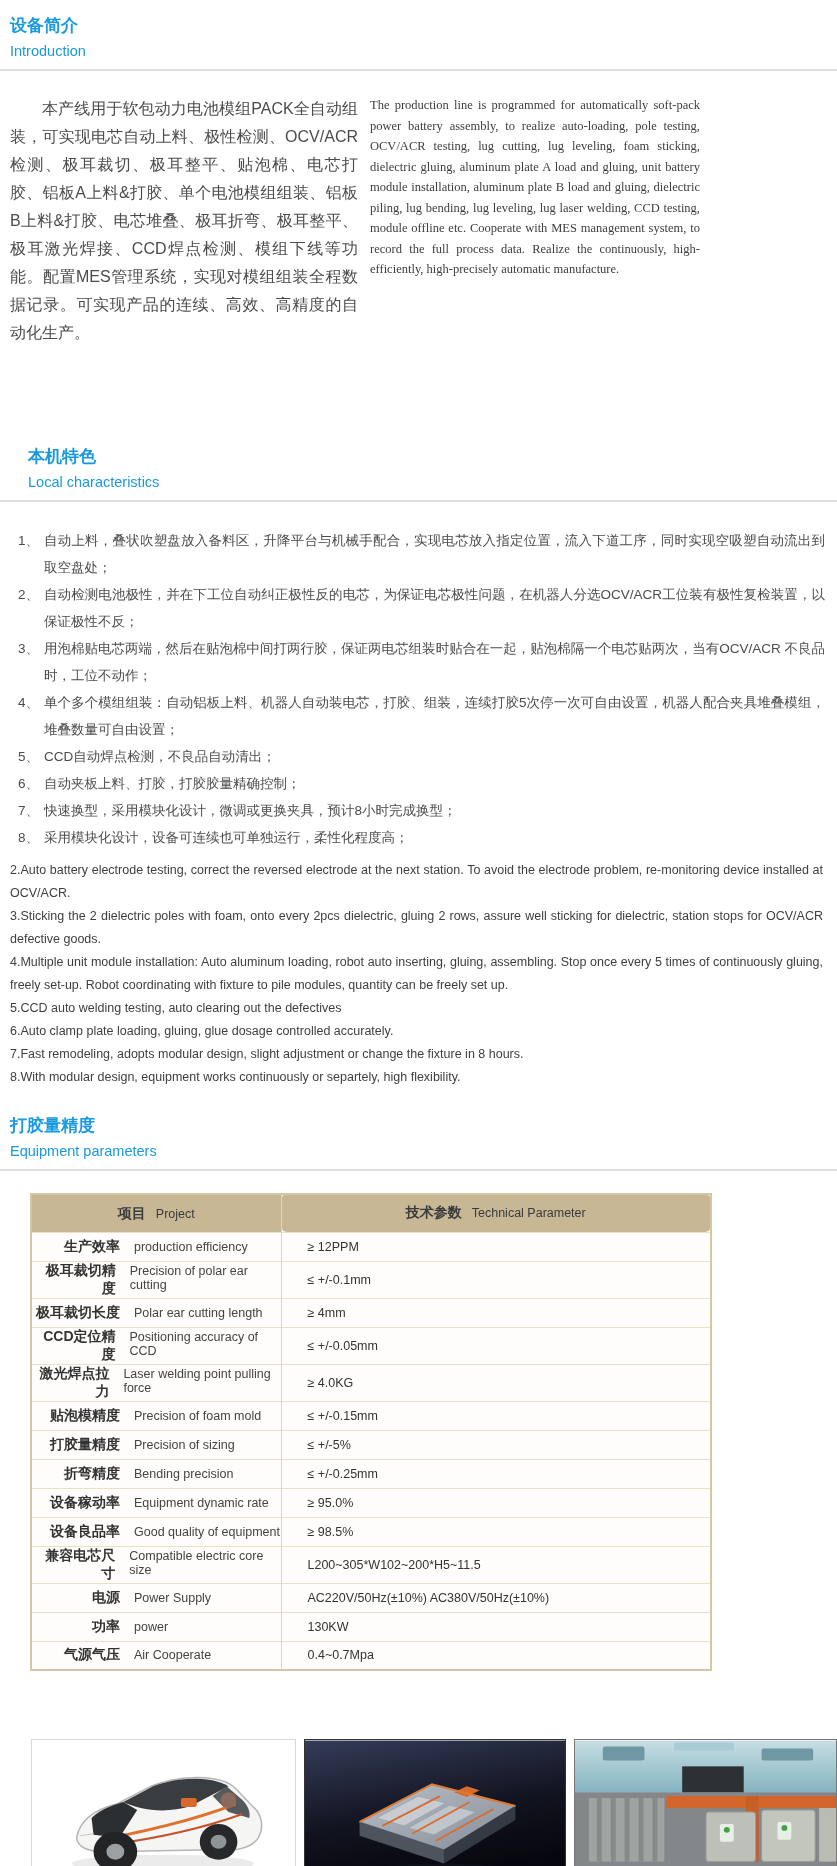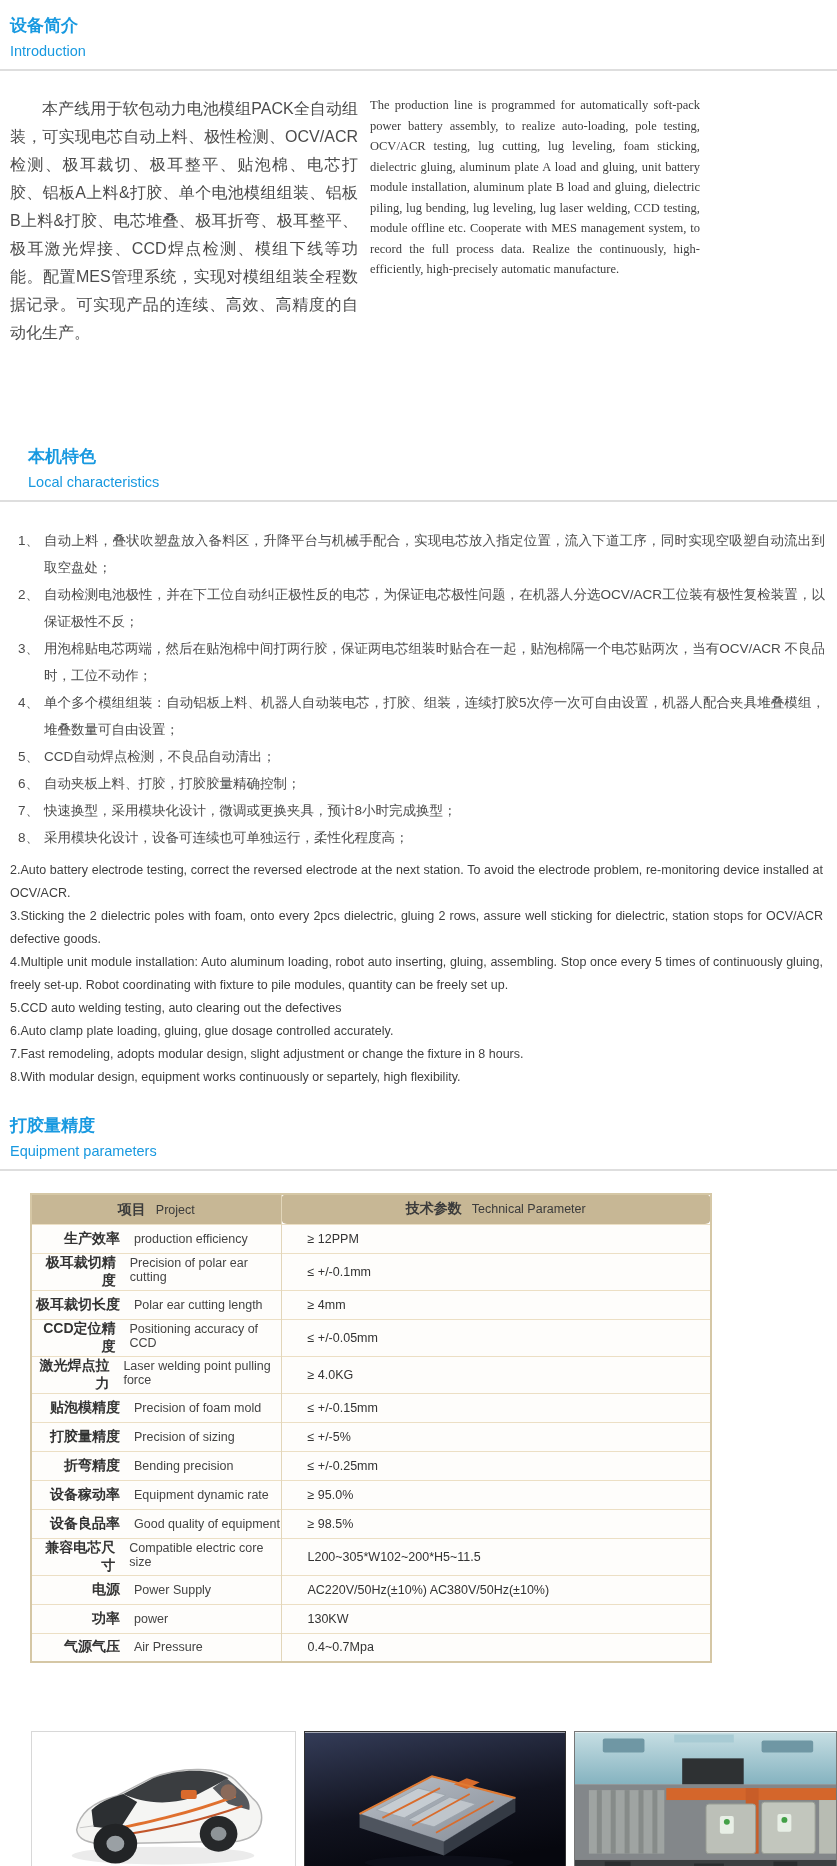--- a/index.html
+++ b/index.html
@@ -35,21 +35,21 @@
   .feature-item-en { font-size:12.5px; line-height:23px; color:#3e3e3e; text-align:justify; }
 
   
   .params-head { margin-top:26px; }
   .params-table {
     margin:22px 0 0 30px; width:680px;
     border-collapse:collapse; border:2px solid #d5c7a5;
     table-layout:fixed;
   }
   .params-table thead th {
-    background:#c7b795; height:30px; font-weight:400;
+    background:#c7b795; height:38px; font-weight:400;
     text-align:center; vertical-align:middle; color:#3b3b3b;
   }
   .params-table th .h-zh { font-size:14px; font-weight:700; }
   .params-table th .h-en { font-size:12.5px; margin-left:10px; }
   .params-table td { height:29px; vertical-align:middle; border-top:1px solid #ecdfc4; background:#fefdfb; }
   .col-name { width:250px; border-right:1px solid #e2d6ba; }
   .col-name .cell { display:flex; align-items:baseline; }
   .col-name .n-zh { display:inline-block; width:88px; text-align:right; font-weight:700; font-size:14px; color:#333; }
   .col-name .n-en { margin-left:14px; font-size:12.5px; color:#444; }
   .col-value { width:430px; padding-left:26px; font-size:12.5px; color:#333; }
@@ -260,21 +260,21 @@
             <span class="n-zh">功率</span>
             <span class="n-en">power</span>
           </span>
         </td>
         <td class="col-value">130KW</td>
       </tr>
     <tr>
         <td class="col-name">
           <span class="cell">
             <span class="n-zh">气源气压</span>
-            <span class="n-en">Air Pressure</span>
+            <span class="n-en">Air Cooperate</span>
           </span>
         </td>
         <td class="col-value">0.4~0.7Mpa</td>
       </tr>
   </tbody>
 </table>
 
 <div class="gallery">
 
   <div class="photo photo-1">

